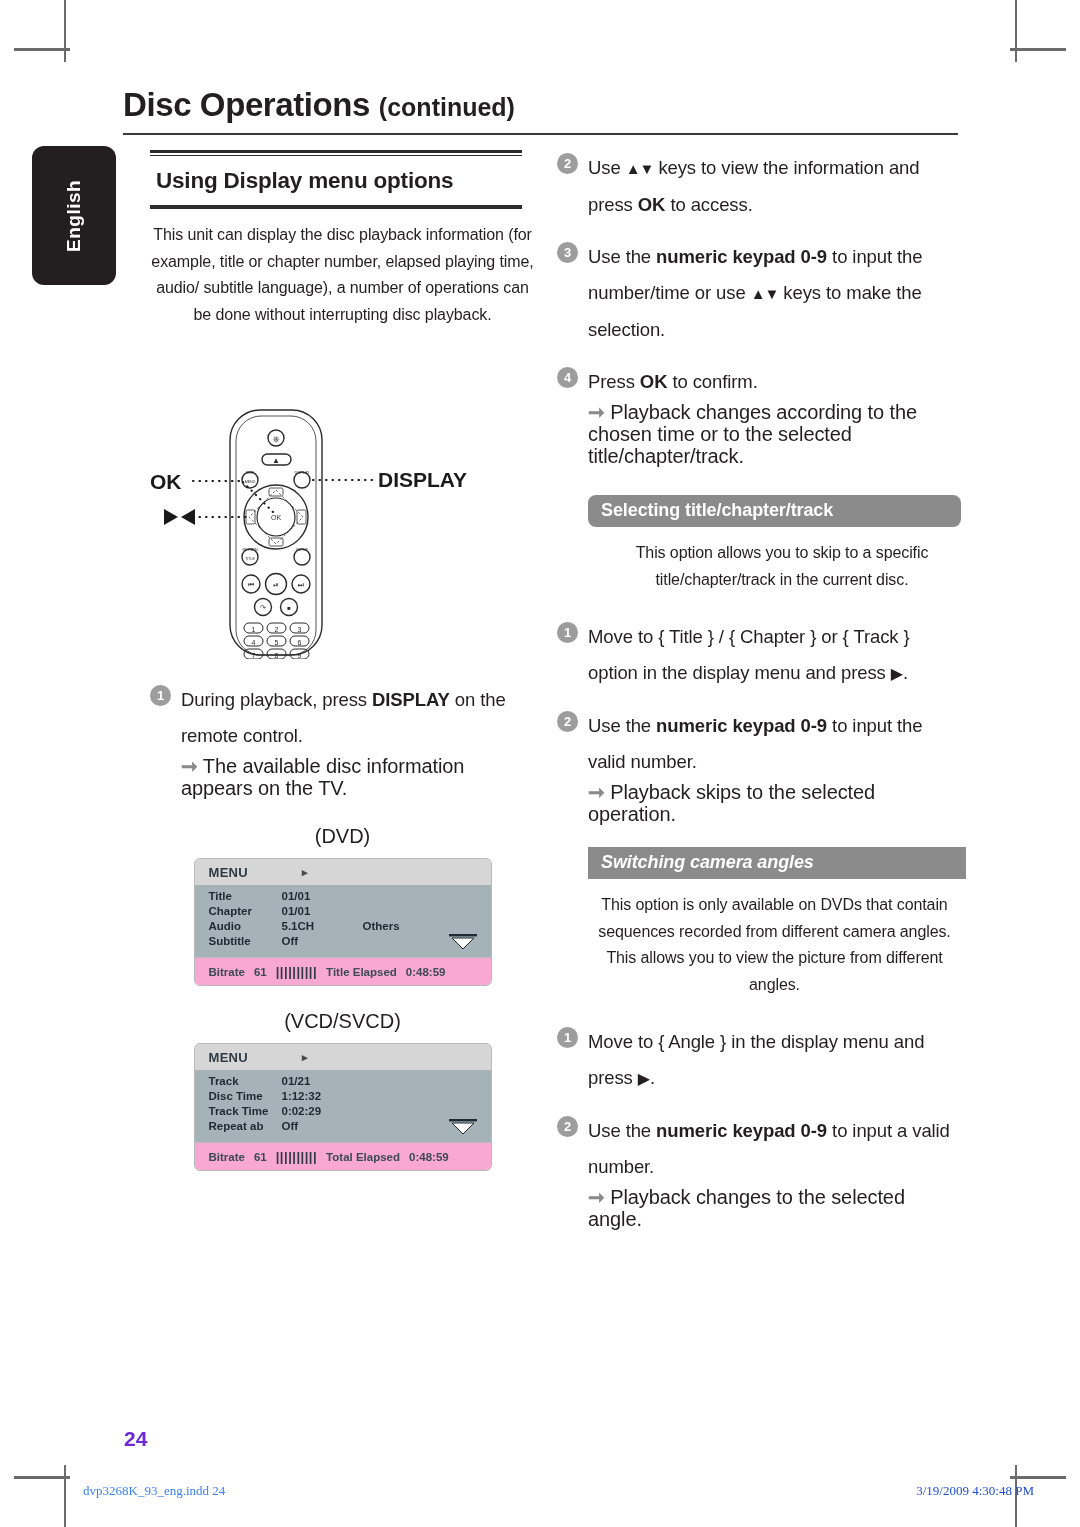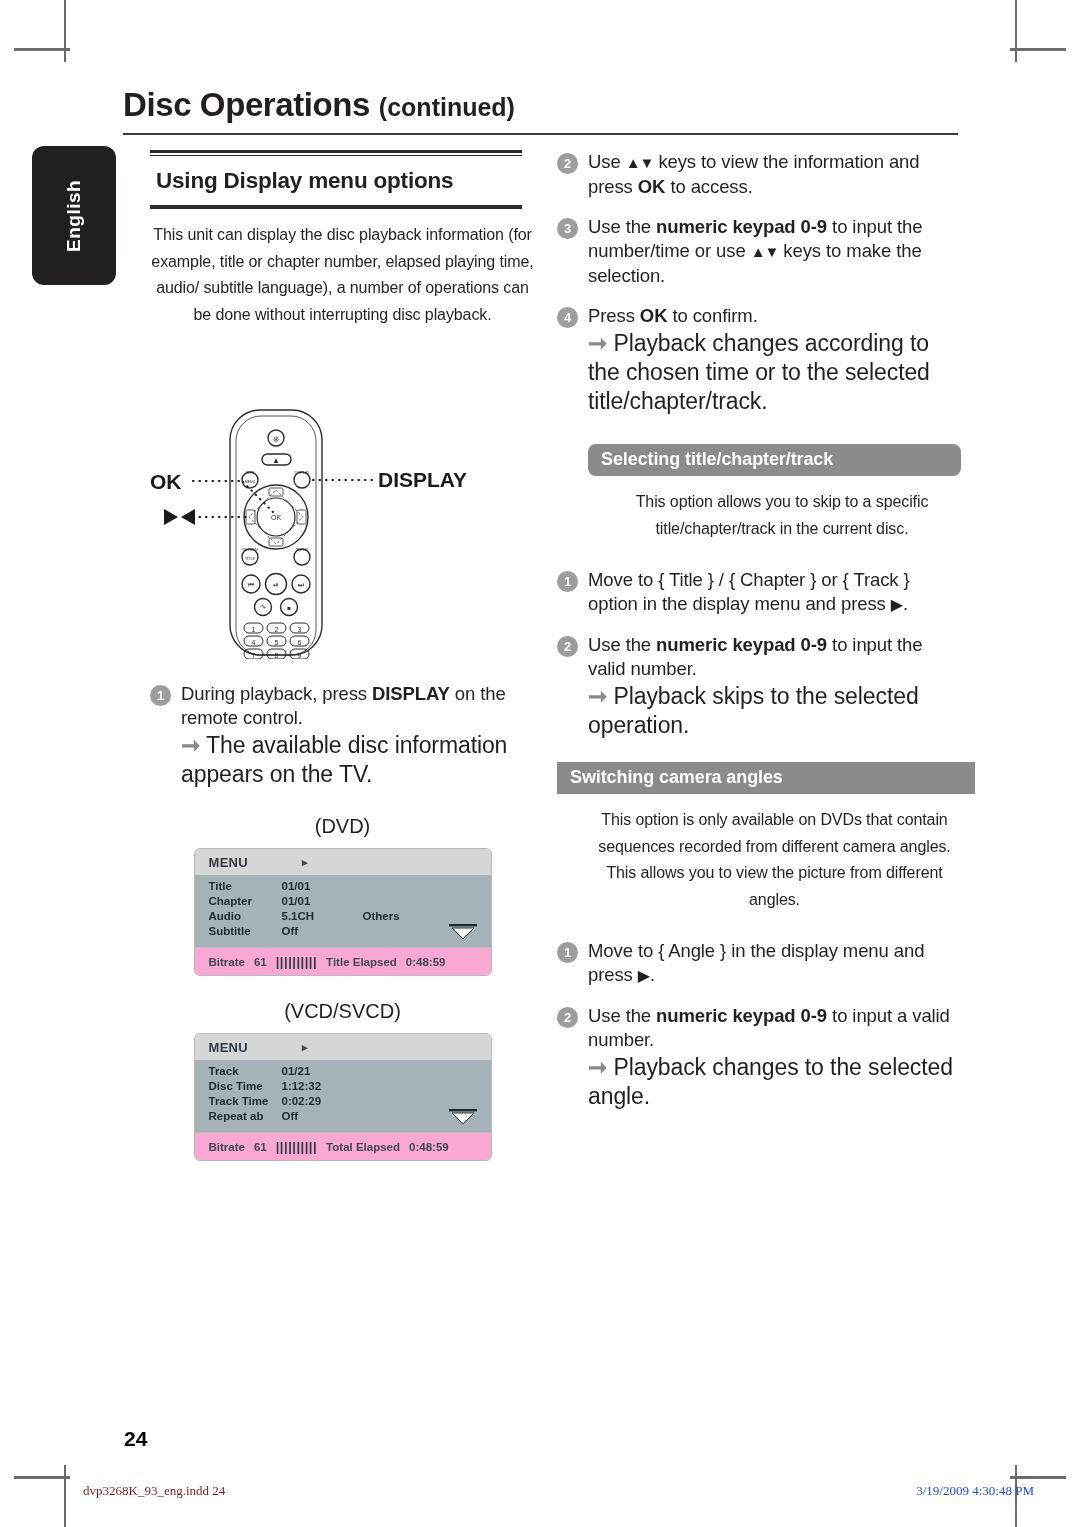--- a/index.html
+++ b/index.html
@@ -63,24 +63,24 @@
 
   
   .step { position:relative; padding-left:31px; margin-top:16px; }
   .step-num {
     position:absolute; left:0; top:3px;
     width:21px; height:21px; border-radius:50%;
     background:#9d9d9d; color:#ffffff;
     font-size:13px; font-weight:bold;
     display:flex; align-items:center; justify-content:center;
   }
-  .step-txt { font-size:18.5px; line-height:24px; letter-spacing:-0.1px; }
+  .step-txt { font-size:18.5px; line-height:36px; letter-spacing:-0.1px; }
   .step-txt b { font-weight:bold; }
   .sub {
-    font-size:23px; line-height:29px; letter-spacing:-0.1px;
+    font-size:20px; line-height:22px; letter-spacing:-0.1px;
     margin-top:1px;
   }
   .arrow-g { color:#8a8a8a; font-weight:bold; }
   .tri { font-size:15px; letter-spacing:-1px; }
   .tri-r { font-size:16px; }
 
   
   #remote-wrap { position:absolute; left:150px; top:404px; width:385px; height:255px; }
   #remote-svg { position:absolute; left:0; top:0; }
   .callout-lbl {
@@ -124,25 +124,25 @@
     background:#8b8b8b; color:#ffffff;
     font-size:18px; font-weight:bold;
     padding:5px 0 6px 13px;
     letter-spacing:-0.1px;
     width:404px;
   }
 
   
   #page-number {
     position:absolute; left:124px; top:1427px;
-    font-size:21px; font-weight:bold; color:#000000;
+    font-size:21px; font-weight:bold; color:#6d28d9;
   }
   #footer-left {
     position:absolute; left:83px; top:1483px;
-    font-size:13px; font-family:"Liberation Serif", serif; color:#7f1d1d;
+    font-size:13px; font-family:"Liberation Serif", serif; color:#3b82f6;
   }
   #footer-right {
     position:absolute; right:46px; top:1483px;
     font-size:13px; font-family:"Liberation Serif", serif; color:#1d4ed8;
   }
 </style>
 </head>
 <body>
 
 <div id="page">
@@ -408,21 +408,21 @@
       <div class="step-num">2</div>
       <div class="step-txt">
         <span>Use the </span><b>numeric keypad 0-9</b><span> to input the valid number.</span>
       </div>
       <div class="sub">
         <span class="arrow-g">➞</span>
         <span>Playback skips to the selected operation.</span>
       </div>
     </div>
 
-    <div class="banner" style="margin-top:22px; width:418px;">Switching camera angles</div>
+    <div class="banner" style="margin-top:22px; margin-left:31px; width:378px;font-style:italic;">Switching camera angles</div>
     <p class="body" style="margin-top:13px; margin-left:31px;">This option is only available on DVDs that contain sequences recorded from different camera angles. This allows you to view the picture from different angles.</p>
 
     <div class="step" style="margin-top:26px;">
       <div class="step-num">1</div>
       <div class="step-txt">
         <span>Move to { Angle } in the display menu and press </span><span class="tri-r">▶</span><span>.</span>
       </div>
     </div>
 
     <div class="step">

